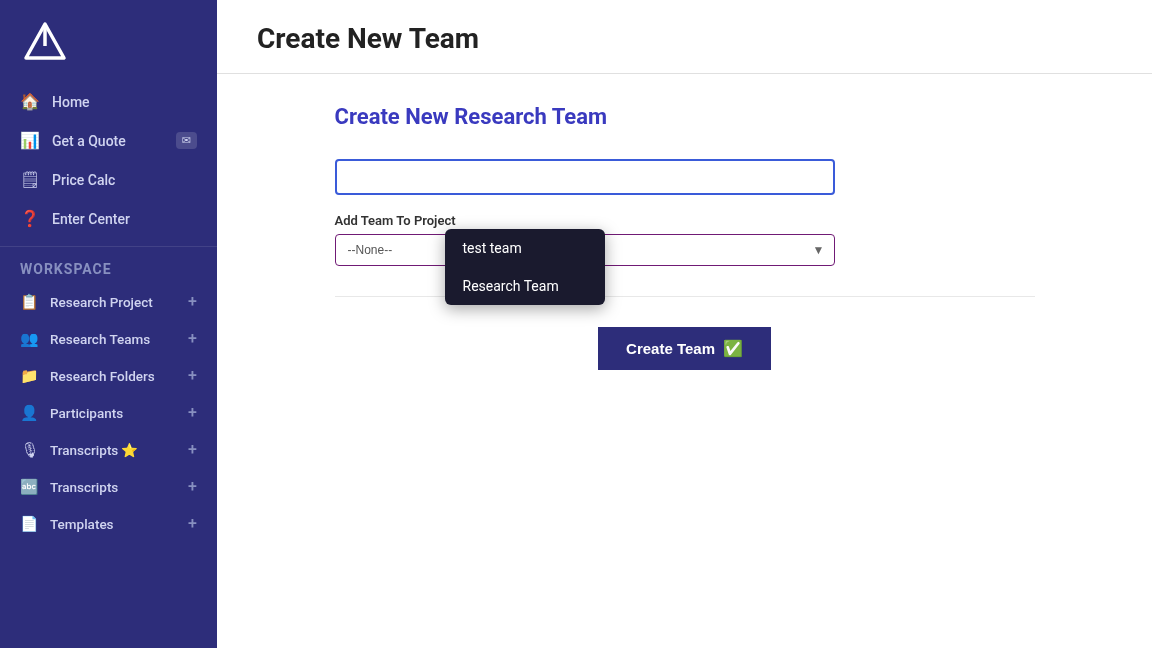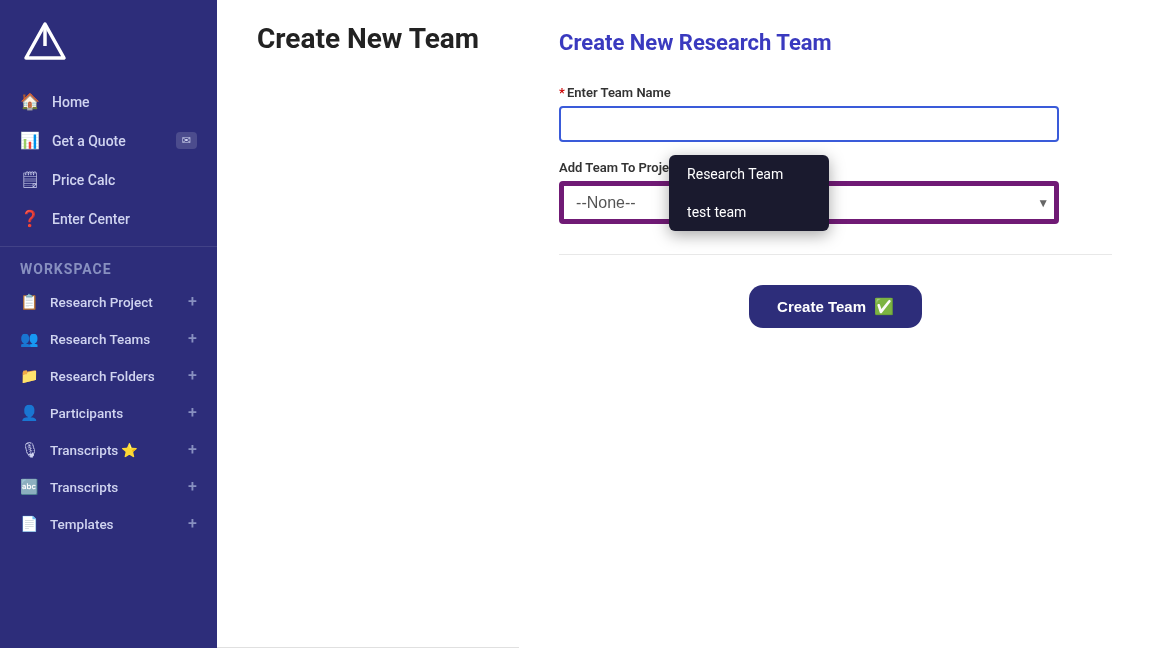--- a/index.html
+++ b/index.html
@@ -83,21 +83,21 @@
       margin-left: auto;
       font-size: 16px;
       color: #8890c0;
       cursor: pointer;
     }
 
     
     .main {
       flex: 1;
       display: flex;
-      flex-direction: row;
+      flex-direction: column;
       overflow: hidden;
     }
 
     .page-header {
       padding: 22px 40px 18px 40px;
       border-bottom: 1px solid #e0e0e0;
     }
     .page-title {
       font-size: 28px;
       font-weight: 700;
@@ -149,23 +149,23 @@
     }
 
     .form-select-wrapper {
       position: relative;
       width: 100%;
       max-width: 500px;
     }
     .form-select {
       width: 100%;
       padding: 8px 32px 8px 12px;
-      border: 5px solid #701a75;
+      border: 1px solid #701a75;
       border-radius: 4px;
-      font-size: 16px;
+      font-size: 12px;
       appearance: none;
       background: #fff;
       color: #555;
       cursor: pointer;
     }
     .select-chevron {
       position: absolute;
       right: 10px;
       top: 50%;
       transform: translateY(-50%);
@@ -199,21 +199,21 @@
       margin: 30px 0;
     }
 
     .create-btn {
       display: flex;
       align-items: center;
       gap: 8px;
       background: #2d2d7a;
       color: #fff;
       border: none;
-      border-radius: 14px;
+      border-radius: 0;
       padding: 12px 28px;
       font-size: 15px;
       font-weight: 600;
       cursor: pointer;
       margin: 0 auto;
     }
     .check-icon { font-size: 16px; }
 
     .btn-center {
       display: flex;
@@ -294,29 +294,26 @@
 <main class="main">
   <div class="page-header">
     <h1 class="page-title">Create New Team</h1>
   </div>
 
   <div class="page-content">
     <div class="form-container">
       <h2 class="form-heading">Create New Research Team</h2>
 
       <div class="form-group" style="position:relative;">
-        <label class="form-label">
-          <span class="required">*</span><span>Enter Team Name</span>
-        </label>
         <input type="text" class="form-input" placeholder="" style="">
 
         
         <div class="autocomplete-dropdown" style="left: 110px; top: 70px;">
+          <div class="autocomplete-item">test team</div>
           <div class="autocomplete-item">Research Team</div>
-          <div class="autocomplete-item">test team</div>
         </div>
       </div>
 
       <div class="form-group">
         <label class="form-label">Add Team To Project</label>
         <div class="form-select-wrapper">
           <select class="form-select">
             <option>--None--</option>
             <option>test team</option>
             <option>Research Team</option>

